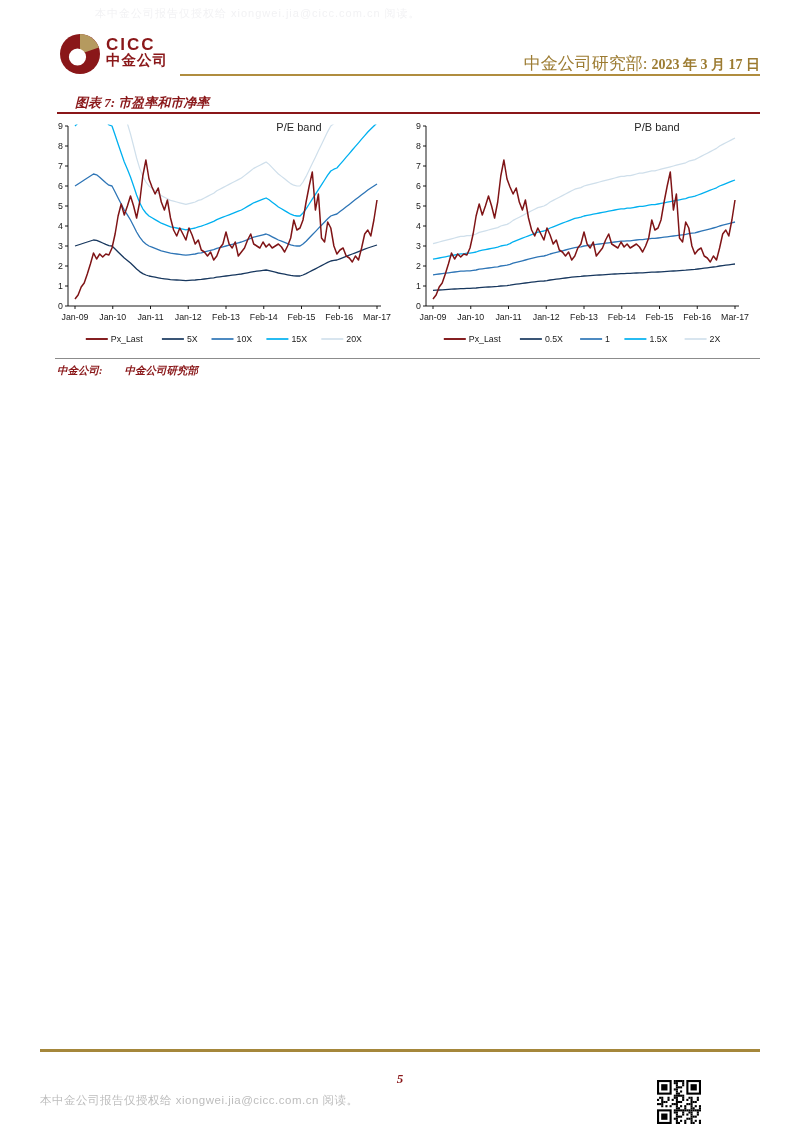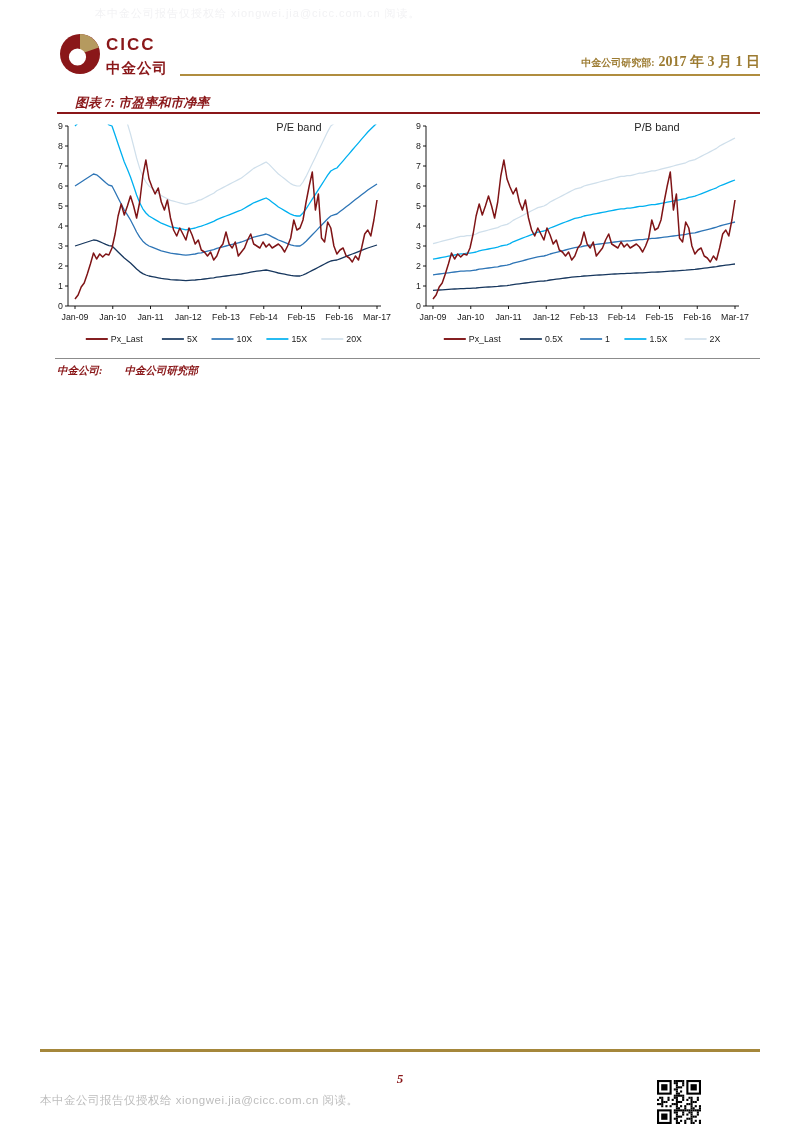--- a/index.html
+++ b/index.html
@@ -5,23 +5,23 @@
   html,body{margin:0;padding:0;background:#fff;}
   #page{position:relative;width:800px;height:1131px;background:#fff;overflow:hidden;
         font-family:"Liberation Sans",sans-serif;color:#1a1a1a;}
   .abs{position:absolute;}
 
   
   #top-watermark{left:95px;top:6px;font-size:11px;color:#f2f2f4;letter-spacing:1px;}
   #logo{left:58px;top:32px;width:44px;height:44px;}
   #logo-text{left:106px;top:36px;line-height:1;}
   #logo-en{font-weight:bold;font-size:17px;letter-spacing:2px;color:#8a1719;}
-  #logo-cn{font-weight:bold;font-size:14.5px;color:#8a1719;margin-top:8px;letter-spacing:1px;}
+  #logo-cn{font-weight:bold;font-size:14.5px;color:#8a1719;margin-top:0;letter-spacing:1px;}
   #hdr-right{right:40px;top:52px;text-align:right;font-family:"Liberation Serif",serif;}
-  #hdr-dept{font-size:10px;color:#9c7b31;font-weight:bold;}
+  #hdr-dept{font-size:17px;color:#9c7b31;font-weight:normal;}
   #hdr-date{font-size:14px;color:#9c7b31;font-weight:bold;}
   #hdr-goldline{left:180px;top:74px;width:580px;height:2px;background:#b08d3f;}
 
   
   #fig-title{left:57px;top:94px;font-family:"Liberation Serif",serif;font-style:italic;
              font-weight:bold;font-size:13px;color:#8a1719;margin-left:18px;}
   #fig-underline{left:57px;top:112px;width:703px;height:2px;background:#8a1719;}
   #chart-left{left:55px;top:117px;}
   #chart-right{left:413px;top:117px;}
   #src-line{left:55px;top:358px;width:705px;height:1px;background:#8c8c8c;}
@@ -51,21 +51,21 @@
     <circle cx="22" cy="22" r="20" fill="#8a1719"></circle>
     <path d="M22,22 L22,2 A20,20 0 0 1 40.8,15.4 Z" fill="#b59a5f"></path>
     <circle cx="19.5" cy="25" r="8.6" fill="#ffffff"></circle>
   </svg>
   <div class="abs" id="logo-text">
     <div id="logo-en">CICC</div>
     <div id="logo-cn">中金公司</div>
   </div>
   <div class="abs" id="hdr-right">
     <span id="hdr-dept">中金公司研究部:</span>
-    <span id="hdr-date">2017 年 3 月 1 日</span>
+    <span id="hdr-date">2023 年 3 月 17 日</span>
   </div>
   <div class="abs" id="hdr-goldline"></div>
 
   <div class="abs" id="fig-title">图表 7:  市盈率和市净率</div>
   <div class="abs" id="fig-underline"></div>
 
   <svg class="abs" id="chart-left" width="348" height="236" viewBox="0 0 348 236">
       <defs>
         <clipPath id="clip0">
           <rect x="13" y="7.5" width="314" height="183"></rect>

